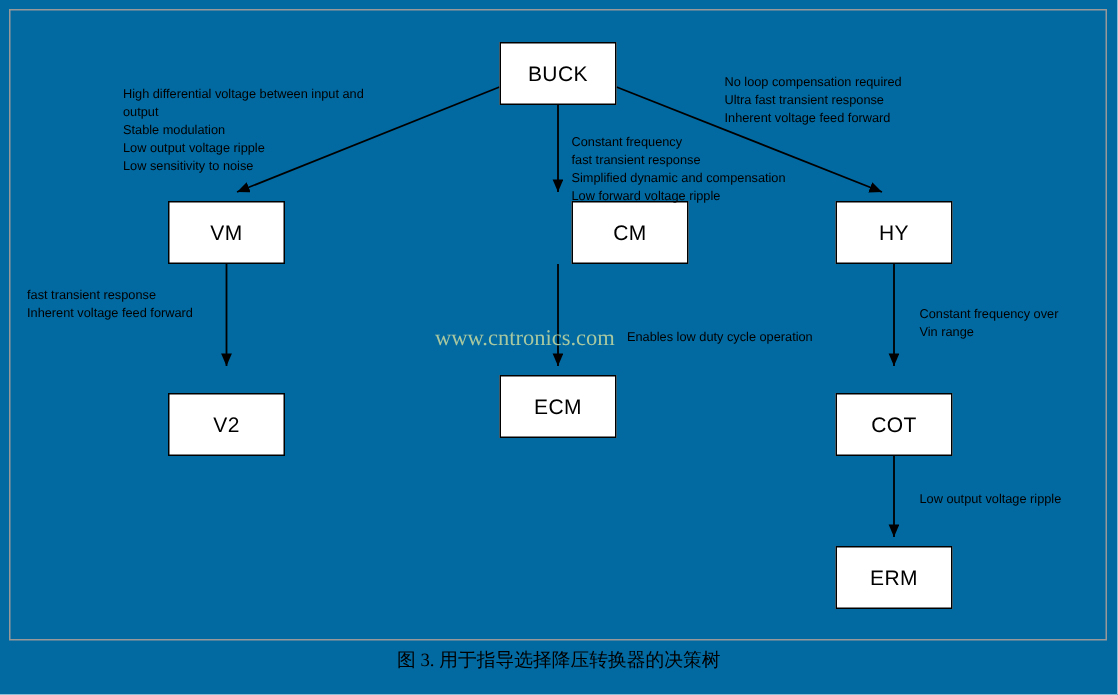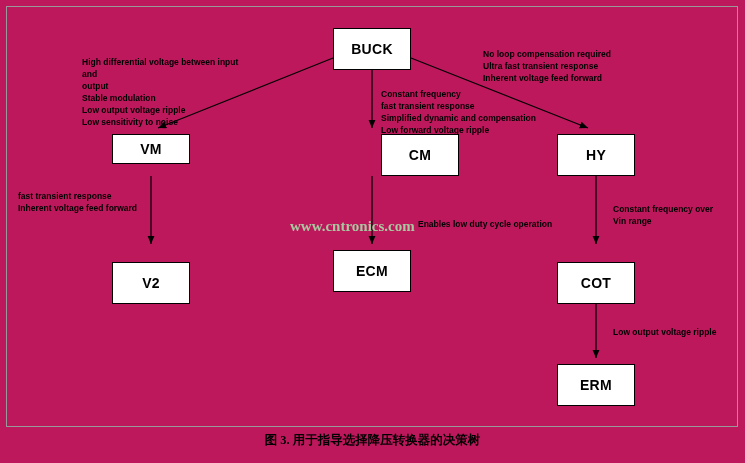--- a/index.html
+++ b/index.html
@@ -7,23 +7,22 @@
     padding: 0;
     background: #ffffff;
   }
   body {
     font-family: "Liberation Sans", sans-serif;
   }
   #page {
     position: relative;
     width: 745px;
     height: 463px;
-    background: #be185d;
+    background: #0369a1;
     overflow: hidden;
-    font-weight: bold;
   }
   .frame {
     position: absolute;
     left: 6px;
     top: 6px;
     width: 732px;
     height: 421px;
     border: 1px solid #999999;
     box-sizing: border-box;
   }
@@ -33,21 +32,21 @@
     border: 1px solid #000000;
     background: #ffffff;
     display: flex;
     align-items: center;
     justify-content: center;
     font-size: 14px;
     color: #000000;
     letter-spacing: 0.3px;
   }
   .node-buck { left: 333px; top: 28px;  width: 78px; height: 42px; }
-  .node-vm   { left: 112px; top: 134px; width: 78px; height: 30px; }
+  .node-vm   { left: 112px; top: 134px; width: 78px; height: 42px; }
   .node-cm   { left: 333px; top: 134px; width: 78px; height: 42px; margin-left: 48px; }
   .node-hy   { left: 557px; top: 134px; width: 78px; height: 42px; text-align: right; }
   .node-v2   { left: 112px; top: 250px; width: 78px; height: 42px; margin-top: 12px; }
   .node-ecm  { left: 333px; top: 250px; width: 78px; height: 42px; }
   .node-cot  { left: 557px; top: 262px; width: 78px; height: 42px; }
   .node-erm  { left: 557px; top: 364px; width: 78px; height: 42px; }
 
   .note {
     position: absolute;
     font-size: 8.5px;

